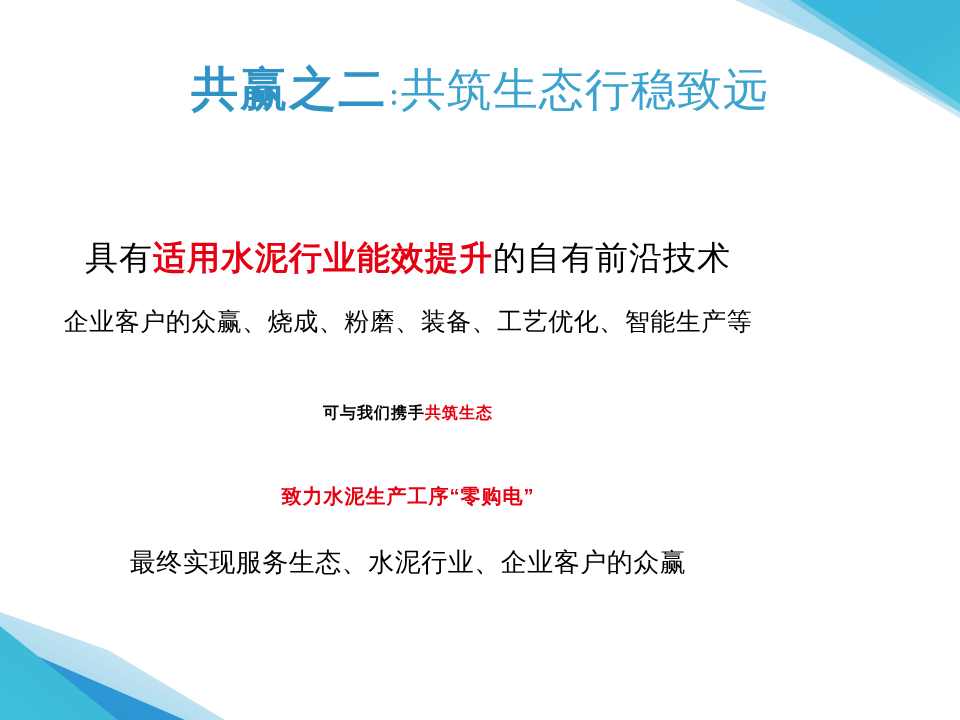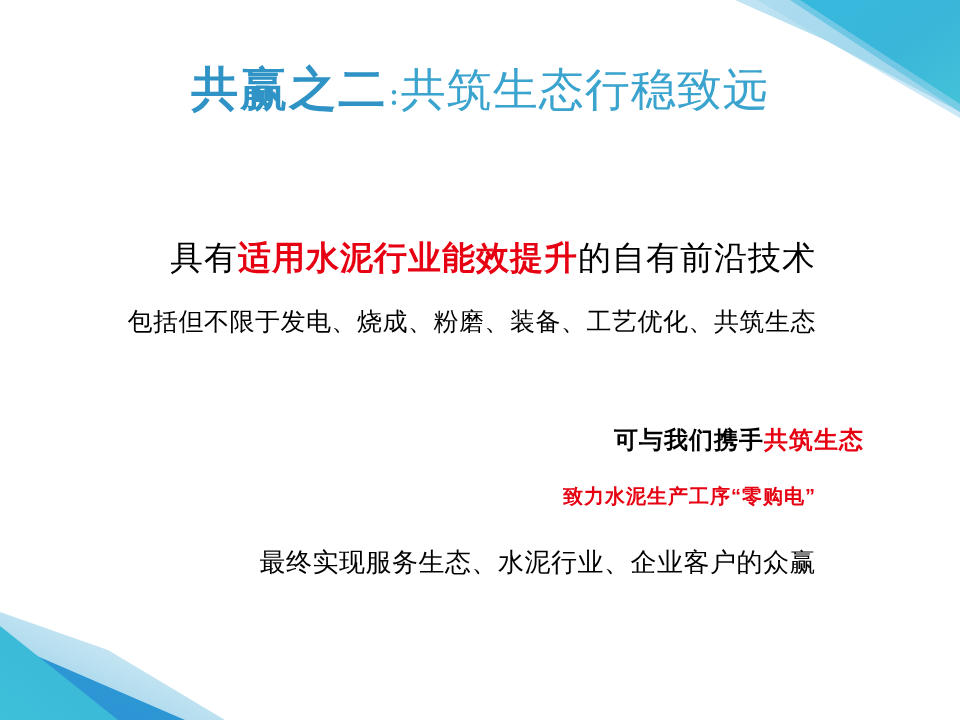--- a/index.html
+++ b/index.html
@@ -58,27 +58,27 @@
     color: #3aa3ce;
     letter-spacing: 1px;
     vertical-align: baseline;
   }
 
   
   .body-line {
     position: absolute;
     left: 0;
     width: 816px;
-    text-align: right;
+    text-align: center;
     white-space: nowrap;
     color: #000000;
   }
   #line-tech     { top: 236px; font-size: 33px; font-weight: normal; letter-spacing: 1px; }
   #line-scope    { top: 305px; font-size: 25px; font-weight: normal; letter-spacing: 0.5px; }
-  #line-partner  { top: 424px; font-size: 24px; font-weight: bold;   letter-spacing: 1px; margin-left: 48px; }
+  #line-partner  { top: 403px; font-size: 16px; font-weight: bold;   letter-spacing: 1px; }
   #line-zero     { top: 483px; font-size: 20px; font-weight: bold;   letter-spacing: 1px; }
   #line-winwin   { top: 545px; font-size: 26px; font-weight: normal; letter-spacing: 0.5px; }
 
   .seg-black  { color: #000000; }
   .seg-red    { color: #e60012; }
   .strong     { font-weight: bold; }
   .normal     { font-weight: normal; }
 </style>
 </head>
 <body>
@@ -127,21 +127,21 @@
 
   <div id="title-block">
     <span class="title-main">共赢之二</span><span class="title-colon">:</span><span class="title-sub">共筑生态行稳致远</span>
   </div>
 
   <div class="body-line" id="line-tech">
     <span class="seg-black normal">具有</span><span class="seg-red strong">适用水泥行业能效提升</span><span class="seg-black normal">的自有前沿技术</span>
   </div>
 
   <div class="body-line" id="line-scope">
-    <span class="seg-black normal">包括但不限于发电、烧成、粉磨、装备、工艺优化、共筑生态</span>
+    <span class="seg-black normal">企业客户的众赢、烧成、粉磨、装备、工艺优化、智能生产等</span>
   </div>
 
   <div class="body-line" id="line-partner">
     <span class="seg-black strong">可与我们携手</span><span class="seg-red strong">共筑生态</span>
   </div>
 
   <div class="body-line" id="line-zero">
     <span class="seg-red strong">致力水泥生产工序“零购电”</span>
   </div>
 

